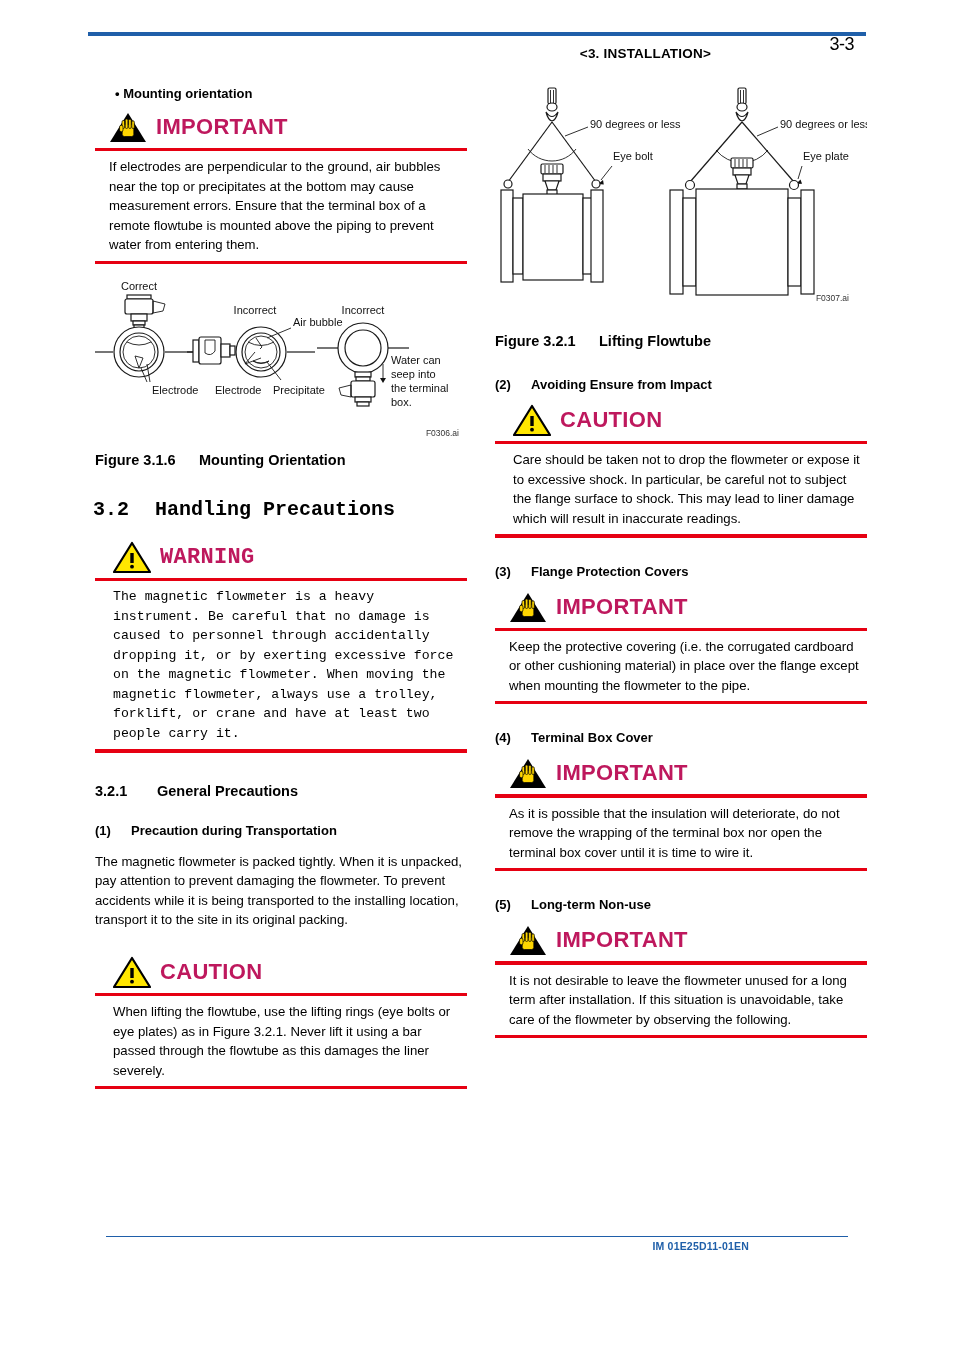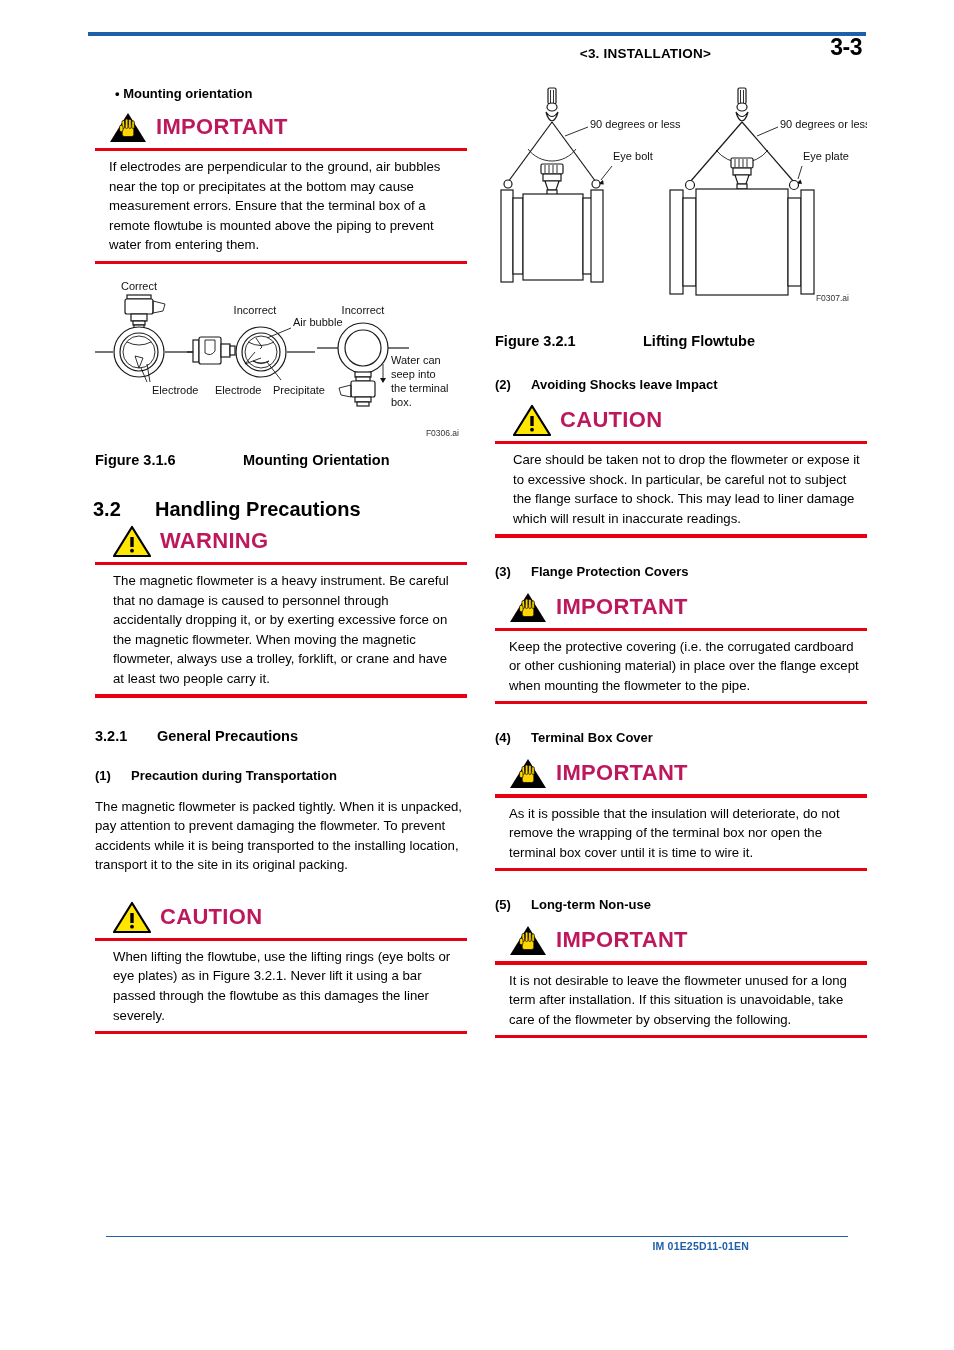--- a/index.html
+++ b/index.html
@@ -33,24 +33,24 @@
   .header-title {
     position: absolute;
     right: 155px;
     top: 4px;
     font-size: 13.5px;
     font-weight: bold;
     letter-spacing: 0.2px;
   }
   .header-pageno {
     position: absolute;
-    right: 4px;
+    right: 12px;
     top: -8px;
-    font-size: 23px;
-    font-weight: bold;
+    font-size: 18px;
+    font-weight: normal;
     letter-spacing: -0.5px;
   }
   .header-rule {
     position: absolute;
     top: 32px;
     left: 88px;
     width: 778px;
     height: 4px;
     background: #1f5fa9;
   }
@@ -88,20 +88,21 @@
     font-size: 13px;
     font-weight: bold;
     margin: 0 0 6px 20px;
   }
   .sec-head {
     font-size: 20px;
     font-weight: bold;
     margin: 0;
     display: flex;
     align-items: baseline;
+    font-family: Liberation Mono, monospace;
   }
   .sec-head .num { width: 62px; flex: none; }
   .sub-head {
     font-size: 14.5px;
     font-weight: bold;
     margin: 0;
     display: flex;
     align-items: flex-end;
   }
   .sub-head .num { width: 62px; flex: none; }
@@ -159,21 +160,20 @@
   .figure-code {
     position: absolute;
     font-size: 8.5px;
     color: #333;
   }
   .figure-caption {
     font-size: 14.5px;
     font-weight: bold;
     display: flex;
     align-items: flex-start;
-    gap: 44px;
   }
   .figure-caption .fc-num { width: 104px; flex: none; }
 
   svg { display: block; }
   .dl { stroke: #1a1a1a; fill: none; stroke-width: 1.2; }
   .dl-thin { stroke: #1a1a1a; fill: none; stroke-width: 0.9; }
   .dfill { fill: #ffffff; stroke: #1a1a1a; stroke-width: 1.2; }
   .dtext { font-family: "Liberation Sans", sans-serif; font-size: 11px; fill: #111; }
 </style>
 </head>
@@ -293,21 +293,21 @@
     <div class="figure-caption" style="margin-top:8px;">
       <span class="fc-num">Figure 3.1.6</span>
       <span>Mounting Orientation</span>
     </div>
 
     <div class="sec-head" style="margin-top:30px; margin-left:-2px;">
       <span class="num">3.2</span>
       <span>Handling Precautions</span>
     </div>
 
-    <div class="admon" style="margin-top:0;">
+    <div class="admon" style="margin-top:16px;font-family:Liberation Mono, monospace;">
       <div class="admon-head" style="padding-left:18px;">
         <svg class="tri-icon" viewBox="0 0 38 32">
           <polygon points="19,2 37,31 1,31" fill="#ffe600" stroke="#000000" stroke-width="2.2" stroke-linejoin="round"></polygon>
           <rect x="17.3" y="12" width="3.4" height="10" fill="#000000"></rect>
           <circle cx="19" cy="25.7" r="1.9" fill="#000000"></circle>
         </svg>
         <span class="admon-word">WARNING</span>
       </div>
       <div class="admon-rule-top"></div>
       <div class="admon-body" style="padding-left:18px;">The magnetic flowmeter is a heavy instrument. Be careful that no damage is caused to personnel through accidentally dropping it, or by exerting excessive force on the magnetic flowmeter. When moving the magnetic flowmeter, always use a trolley, forklift, or crane and have at least two people carry it.</div>
@@ -425,21 +425,21 @@
       <div class="figure-code" style="right:18px; bottom:26px;">F0307.ai</div>
     </div>
 
     <div class="figure-caption" style="margin-top:4px;">
       <span class="fc-num">Figure 3.2.1</span>
       <span>Lifting Flowtube</span>
     </div>
 
     <div class="item-head" style="margin-top:28px;">
       <span class="num">(2)</span>
-      <span>Avoiding Shocks leave Impact</span>
+      <span>Avoiding Ensure from Impact</span>
     </div>
     <div class="admon" style="margin-top:8px;">
       <div class="admon-head" style="padding-left:18px;">
         <svg class="tri-icon" viewBox="0 0 38 32">
           <polygon points="19,2 37,31 1,31" fill="#ffe600" stroke="#000000" stroke-width="2.2" stroke-linejoin="round"></polygon>
           <rect x="17.3" y="12" width="3.4" height="10" fill="#000000"></rect>
           <circle cx="19" cy="25.7" r="1.9" fill="#000000"></circle>
         </svg>
         <span class="admon-word">CAUTION</span>
       </div>

